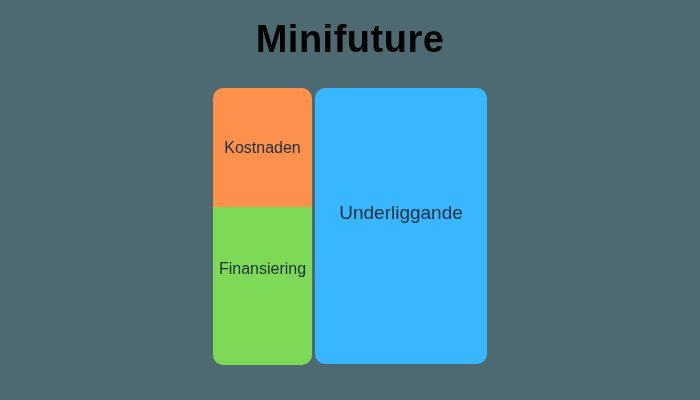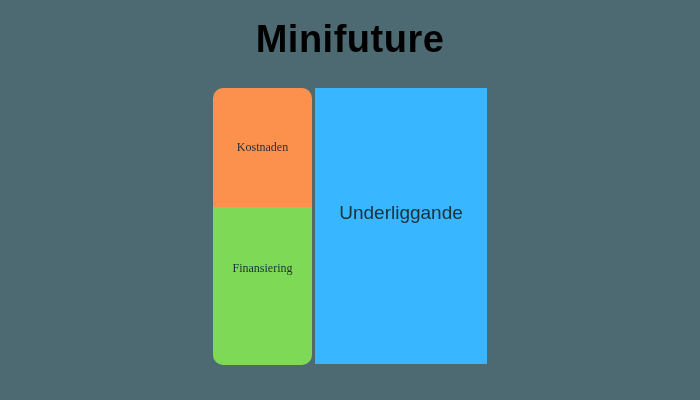--- a/index.html
+++ b/index.html
@@ -70,30 +70,29 @@
     
     padding-bottom: 36px;
   }
 
   .box-underlying {
     position: absolute;
     left: 315px;
     top: 88px;
     width: 172px;
     height: 276px;
-    border-radius: 0;
+    border-radius: 10px;
     background: var(--underlying-color, #38B6FF);
     padding-bottom: 27px;
   }
 
   .small-label {
-    font-size: 12px;
+    font-size: 16px;
     line-height: 17px;
     color: var(--box-text-color, #1F2F38);
-    font-family: Liberation Serif, serif;
   }
 
   .small-label span { display: block; }
 
   .big-label {
     font-size: 19px;
     color: var(--box-text-color, #1F2F38);
   }
 </style>
 </head>

